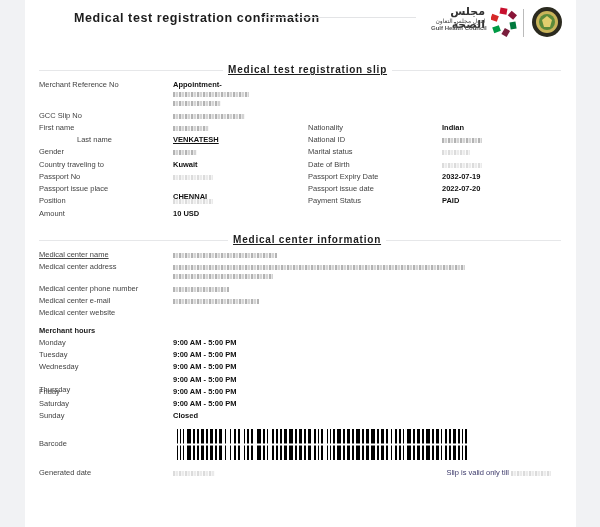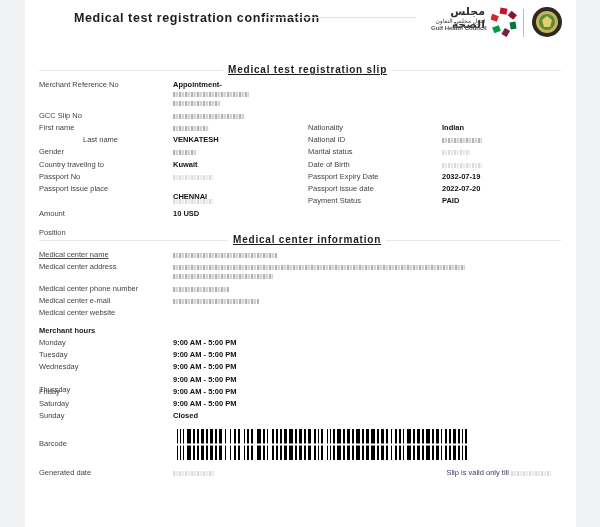--- a/index.html
+++ b/index.html
@@ -82,36 +82,36 @@
   <div class="val" style="left:148px; top:80px;">Appointment-</div>
   <div class="redact" style="left:148px; top:92px; width:76px;"></div>
   <div class="redact" style="left:148px; top:101px; width:48px;"></div>
 
   <div class="lbl" style="left:14px; top:111px;">GCC Slip No</div>
   <div class="redact" style="left:148px; top:114px; width:72px;"></div>
 
   <div class="lbl" style="left:14px; top:123px;">First name</div>
   <div class="redact" style="left:148px; top:126px; width:36px;"></div>
 
-  <div class="lbl" style="left:14px; top:135px;padding-left:44px;">Last name</div>
-  <div class="val" style="left:148px; top:135px;">VENKATESH</div>
+  <div class="lbl" style="left:8px; top:135px;padding-left:44px;">Last name</div>
+  <div class="val" style="left:148px; top:135px;text-decoration:underline;">VENKATESH</div>
 
   <div class="lbl" style="left:14px; top:147px;">Gender</div>
   <div class="redact" style="left:148px; top:150px; width:24px;"></div>
 
   <div class="lbl" style="left:14px; top:160px;">Country traveling to</div>
   <div class="val" style="left:148px; top:160px;">Kuwait</div>
 
   <div class="lbl" style="left:14px; top:172px;">Passport No</div>
   <div class="redact light" style="left:148px; top:175px; width:40px;"></div>
 
   <div class="lbl" style="left:14px; top:184px;">Passport issue place</div>
   <div class="val" style="left:148px; top:192px;">CHENNAI</div>
 
-  <div class="lbl" style="left:14px; top:196px;margin-top:32px;">Position</div>
+  <div class="lbl" style="left:14px; top:196px;">Position</div>
   <div class="redact light" style="left:148px; top:199px; width:40px;"></div>
 
   <div class="lbl" style="left:14px; top:209px;">Amount</div>
   <div class="val" style="left:148px; top:209px;">10 USD</div>
 
   <div class="lbl" style="left:283px; top:123px;">Nationality</div>
   <div class="val" style="left:417px; top:123px;">Indian</div>
 
   <div class="lbl" style="left:283px; top:135px;">National ID</div>
   <div class="redact" style="left:417px; top:138px; width:40px;"></div>

